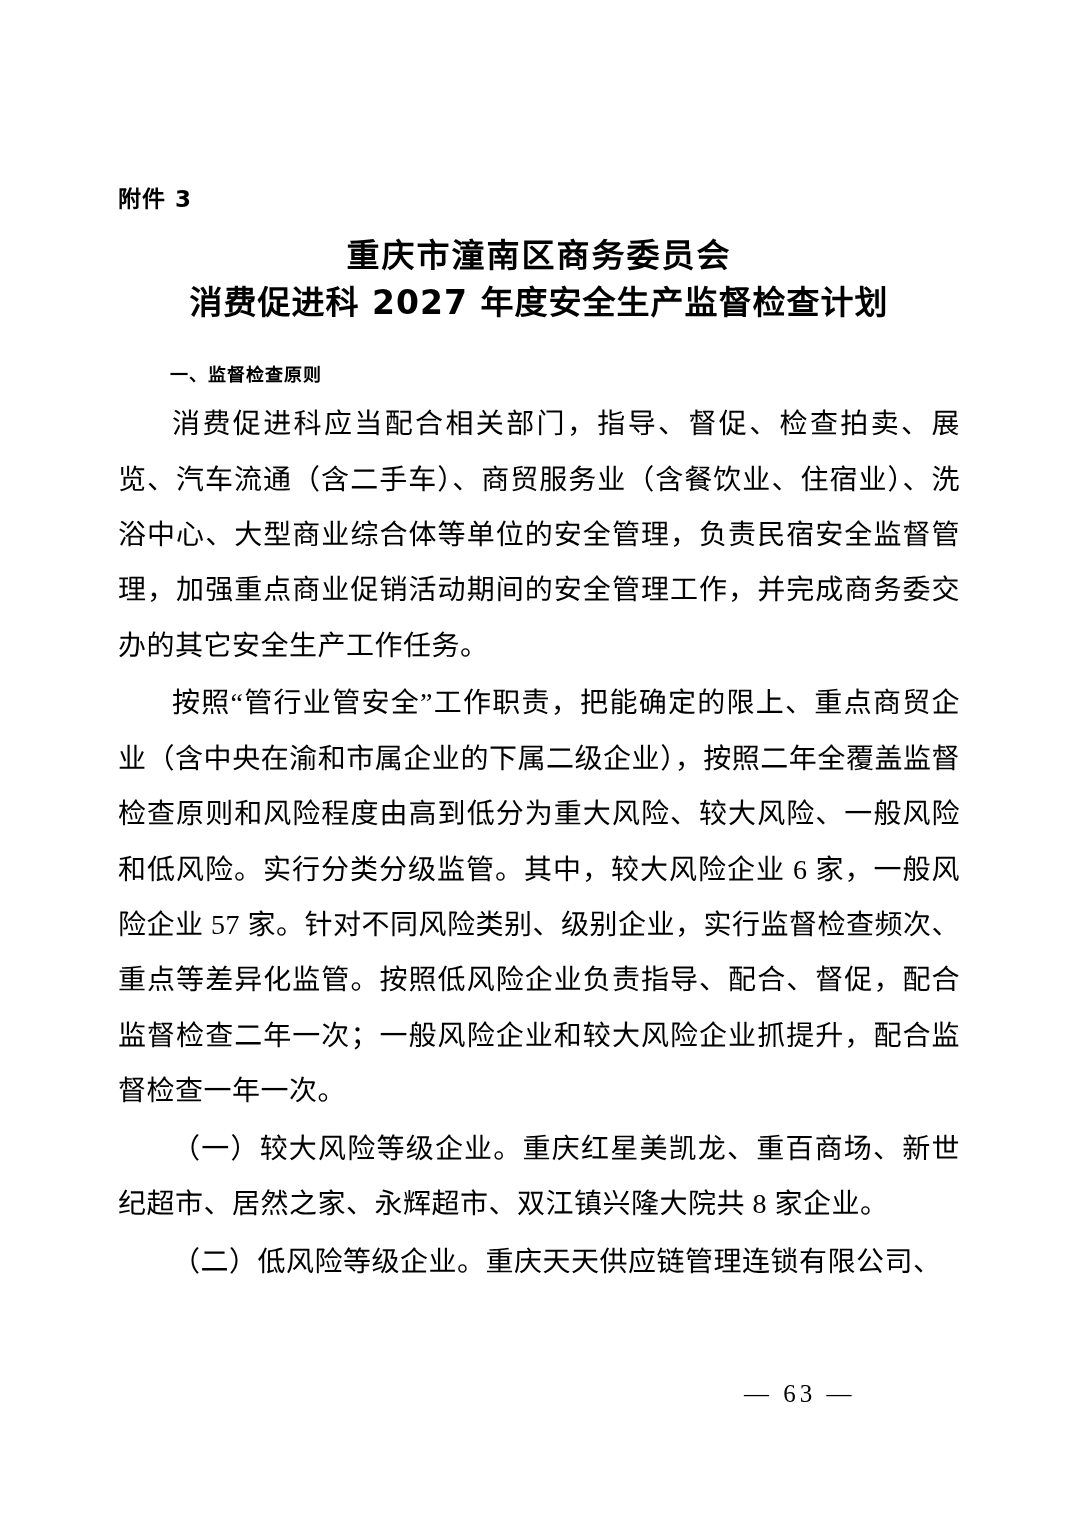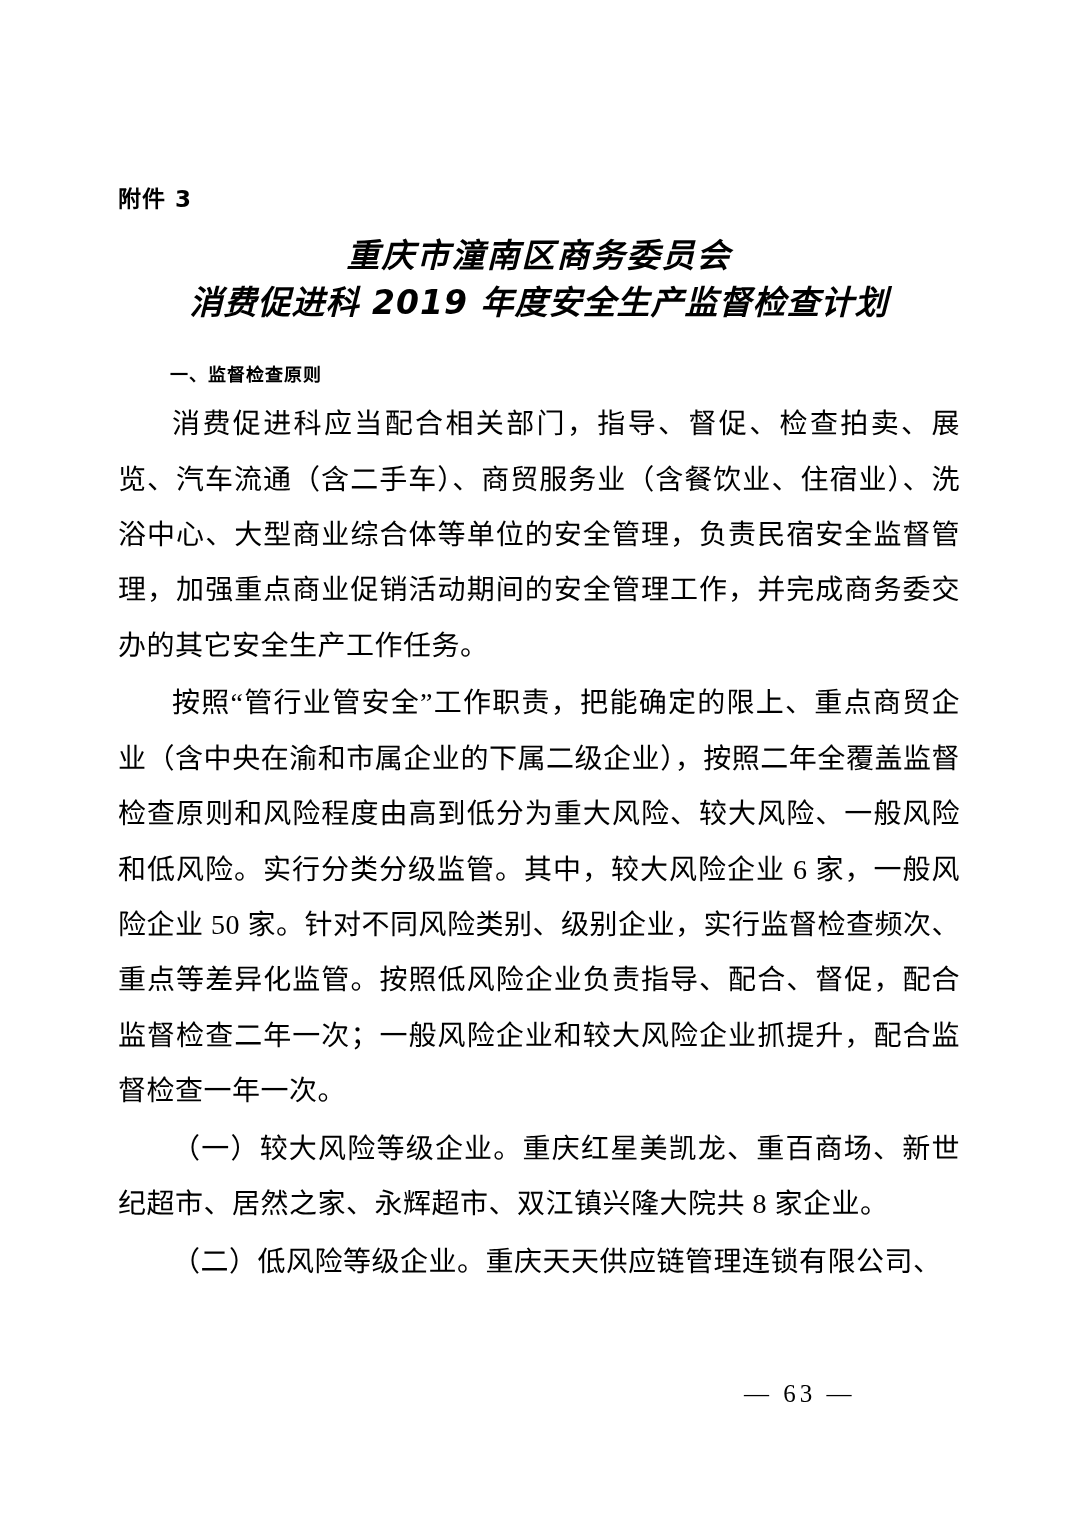--- a/index.html
+++ b/index.html
@@ -39,21 +39,20 @@
     margin: 0 0 18px 0;
   }
   .doc-title {
     text-align: center;
     font-family: "DejaVu Sans", "Liberation Sans", sans-serif;
     font-weight: 700;
     font-size: 33px;
     line-height: 1.45;
     letter-spacing: 2px;
     margin: 0 0 34px 0;
-    font-style: italic;
   }
   .doc-title .line {
     display: block;
     white-space: nowrap;
   }
   .doc-title .line2 {
     letter-spacing: 1px;
   }
   .section-heading {
     font-family: "DejaVu Sans", "Liberation Sans", sans-serif;
@@ -92,27 +91,27 @@
 <body>
 
 <div class="page">
 
   <div class="content">
 
     <div class="attachment-label">附件 3</div>
 
     <div class="doc-title">
       <span class="line line1">重庆市潼南区商务委员会</span>
-      <span class="line line2">消费促进科 2019 年度安全生产监督检查计划</span>
+      <span class="line line2">消费促进科 2027 年度安全生产监督检查计划</span>
     </div>
 
     <div class="section">
       <div class="section-heading">一、监督检查原则</div>
       <p class="body-text">消费促进科应当配合相关部门，指导、督促、检查拍卖、展览、汽车流通（含二手车）、商贸服务业（含餐饮业、住宿业）、洗浴中心、大型商业综合体等单位的安全管理，负责民宿安全监督管理，加强重点商业促销活动期间的安全管理工作，并完成商务委交办的其它安全生产工作任务。</p>
-      <p class="body-text">按照“管行业管安全”工作职责，把能确定的限上、重点商贸企业（含中央在渝和市属企业的下属二级企业），按照二年全覆盖监督检查原则和风险程度由高到低分为重大风险、较大风险、一般风险和低风险。实行分类分级监管。其中，较大风险企业 6 家，一般风险企业 50 家。针对不同风险类别、级别企业，实行监督检查频次、重点等差异化监管。按照低风险企业负责指导、配合、督促，配合监督检查二年一次；一般风险企业和较大风险企业抓提升，配合监督检查一年一次。</p>
+      <p class="body-text">按照“管行业管安全”工作职责，把能确定的限上、重点商贸企业（含中央在渝和市属企业的下属二级企业），按照二年全覆盖监督检查原则和风险程度由高到低分为重大风险、较大风险、一般风险和低风险。实行分类分级监管。其中，较大风险企业 6 家，一般风险企业 57 家。针对不同风险类别、级别企业，实行监督检查频次、重点等差异化监管。按照低风险企业负责指导、配合、督促，配合监督检查二年一次；一般风险企业和较大风险企业抓提升，配合监督检查一年一次。</p>
     </div>
 
     <div class="section">
       <p class="body-text">（一）较大风险等级企业。重庆红星美凯龙、重百商场、新世纪超市、居然之家、永辉超市、双江镇兴隆大院共 8 家企业。</p>
       <p class="body-text">（二）低风险等级企业。重庆天天供应链管理连锁有限公司、</p>
     </div>
 
   </div>
 
   <div class="footer">

